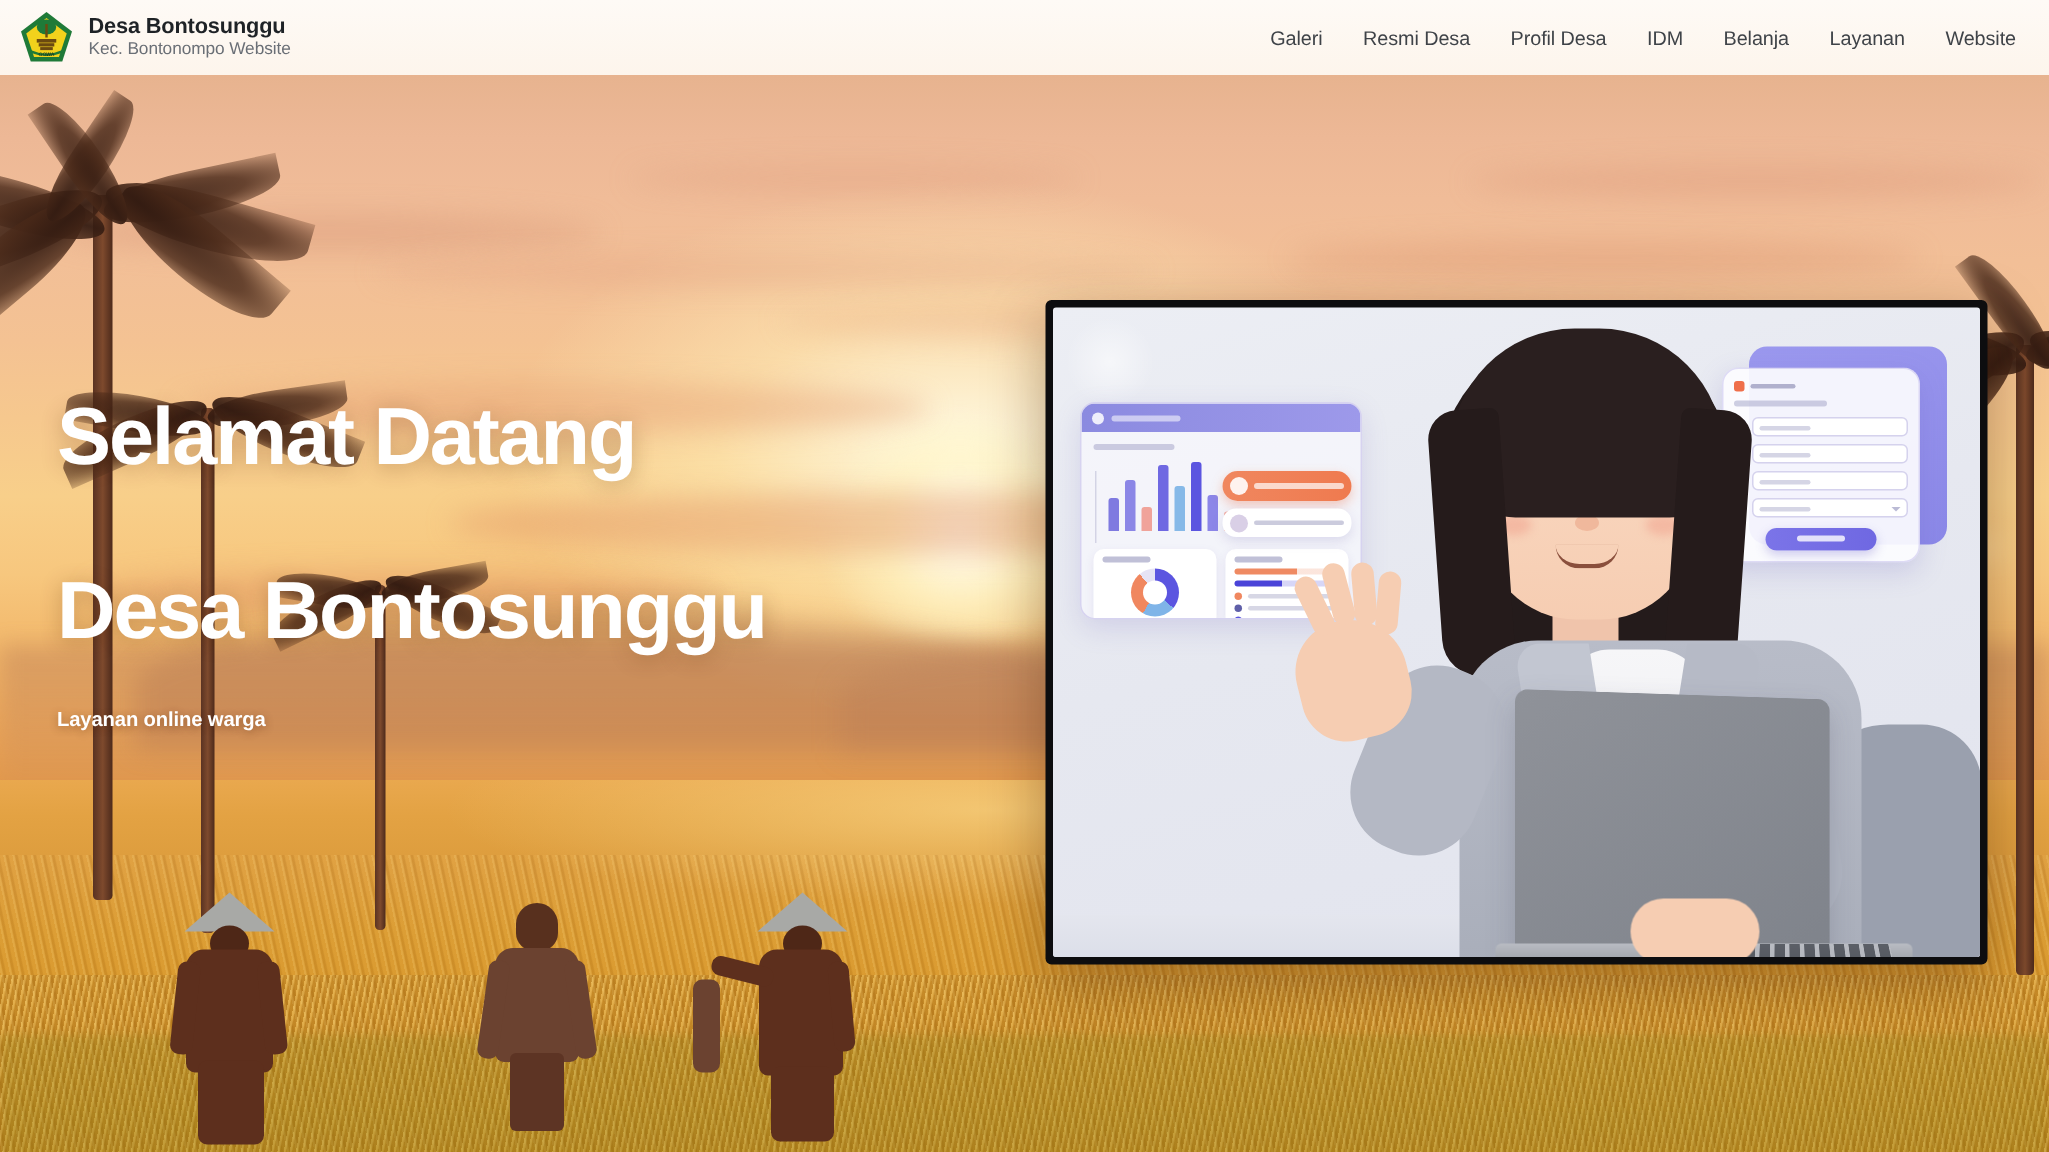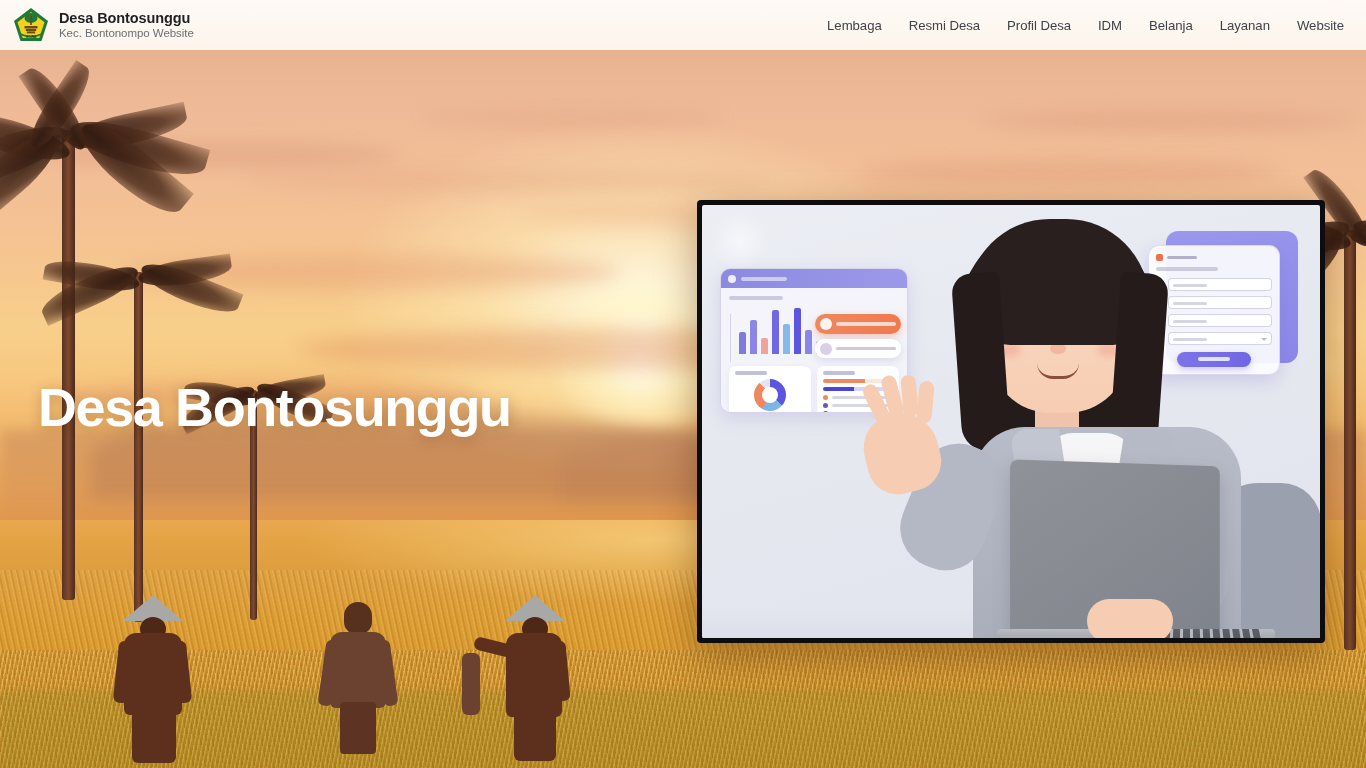--- a/index.html
+++ b/index.html
@@ -401,21 +401,21 @@
         <text x="19" y="31.5" font-size="3.4" fill="#1f3a1c" text-anchor="middle" font-family="'Liberation Sans',sans-serif" font-weight="bold">GOWA</text>
       </svg>
     </div>
     <div class="brand-text">
       <span class="brand-title">Desa Bontosunggu</span>
       <span class="brand-sub">Kec. Bontonompo Website</span>
     </div>
   </div>
 
   <nav class="main-nav">
-    <a class="nav-link" href="#">Lembaga</a>
+    <a class="nav-link" href="#">Galeri</a>
     <a class="nav-link" href="#">Resmi Desa</a>
     <a class="nav-link" href="#">Profil Desa</a>
     <a class="nav-link" href="#">IDM</a>
     <a class="nav-link" href="#">Belanja</a>
     <a class="nav-link" href="#">Layanan</a>
     <a class="nav-link" href="#">Website</a>
   </nav>
 </header>
 
 <section class="hero">
@@ -502,25 +502,26 @@
       <div class="f-body" style="left:6px; top:38px; width:56px; height:84px;"></div>
       <div class="f-body" style="left:14px; top:116px; width:42px; height:50px; border-radius:6px;"></div>
       <div class="f-arm" style="left:-26px; top:46px; width:42px; height:13px; transform:rotate(14deg);"></div>
       <div class="f-arm" style="left:54px; top:46px; width:14px; height:60px; transform:rotate(-5deg);"></div>
       <div class="f-body" style="left:-38px; top:58px; width:18px; height:62px; border-radius:6px; background:#6b4230;"></div>
     </div>
   </div>
 
   <div class="hero-copy">
     <h1 class="hero-title">
-      <br>
+      <span>Selamat Datang</span><br>
       <br>
       <span>Desa Bontosunggu</span>
     </h1>
     <div class="hero-sub">
+      <div class="hero-sub-line">Layanan online warga</div>
     </div>
   </div>
 
   <div class="hero-card">
     <div class="card-inner">
       <div class="glow-tl"></div>
       <div class="desk"></div>
 
       <div class="dash">
         <div class="dash-bar">

